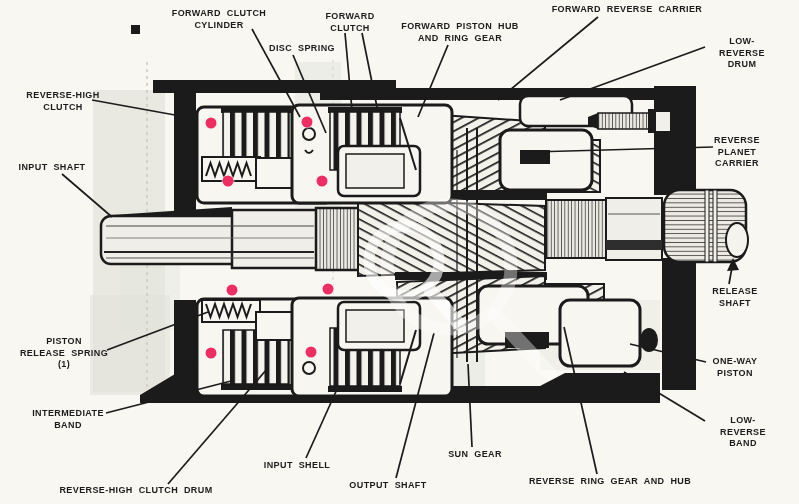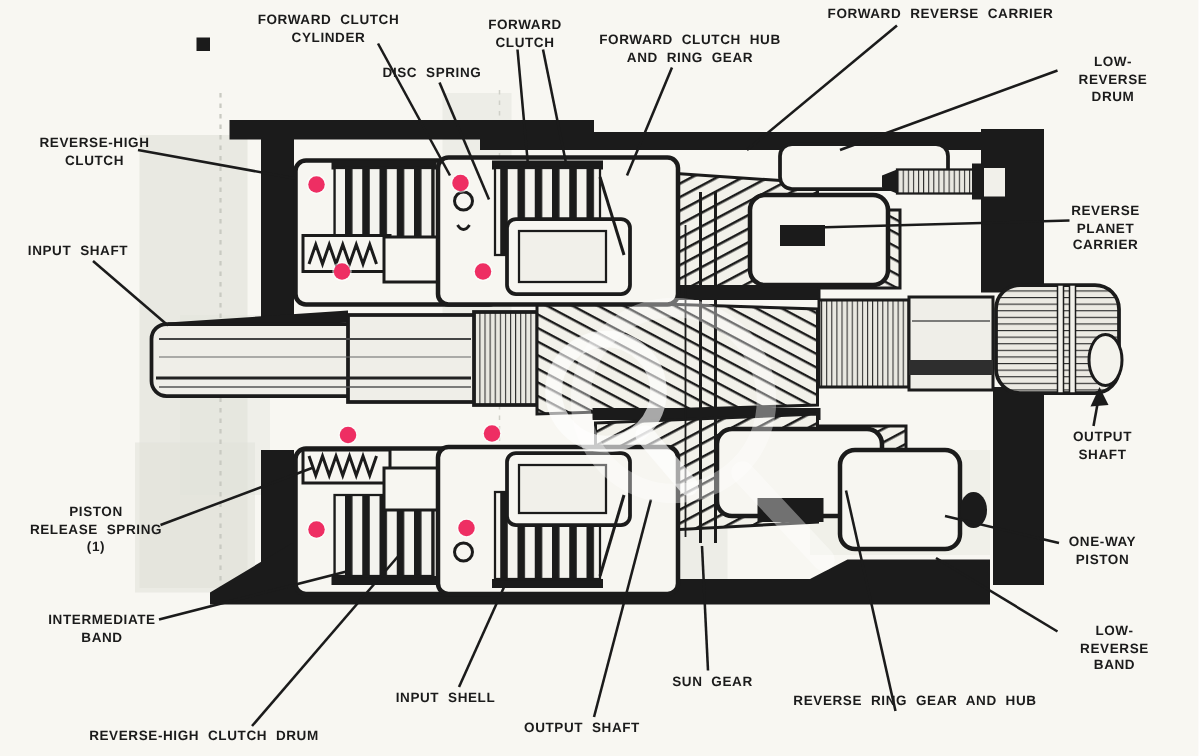--- a/index.html
+++ b/index.html
@@ -181,50 +181,50 @@
       <circle cx="449" cy="267" r="62" stroke="rgba(255,255,255,0.38)" stroke-width="13"></circle>
       <line x1="495" y1="315" x2="549" y2="373" stroke="rgba(255,255,255,0.38)" stroke-width="15"></line>
       <circle cx="404" cy="261" r="35" stroke="rgba(255,255,255,0.62)" stroke-width="11"></circle>
       <line x1="430" y1="290" x2="459" y2="324" stroke="rgba(255,255,255,0.62)" stroke-width="13"></line>
     </g>
   </svg>
 
   <div>
     <div class="lbl" style="left:219px;top:8px">FORWARD CLUTCH
 CYLINDER</div>
-    <div class="lbl" style="left:288px;top:43px">DISC SPRING</div>
+    <div class="lbl" style="left:302px;top:43px">DISC SPRING</div>
     <div class="lbl" style="left:350px;top:11px">FORWARD
 CLUTCH</div>
-    <div class="lbl" style="left:460px;top:21px">FORWARD CLUTCH HUB
+    <div class="lbl" style="left:460px;top:21px">FORWARD PISTON HUB
 AND RING GEAR</div>
     <div class="lbl" style="left:627px;top:4px">FORWARD REVERSE CARRIER</div>
     <div class="lbl" style="left:742px;top:36px">LOW-REVERSE
 DRUM</div>
     <div class="lbl" style="left:63px;top:90px">REVERSE-HIGH
 CLUTCH</div>
     <div class="lbl" style="left:52px;top:162px">INPUT SHAFT</div>
     <div class="lbl" style="left:737px;top:135px">REVERSE
 PLANET
 CARRIER</div>
-    <div class="lbl" style="left:735px;top:286px">OUTPUT
+    <div class="lbl" style="left:735px;top:286px">RELEASE
 SHAFT</div>
     <div class="lbl" style="left:735px;top:356px">ONE-WAY
 PISTON</div>
     <div class="lbl" style="left:743px;top:415px">LOW-REVERSE
 BAND</div>
     <div class="lbl" style="left:64px;top:336px">PISTON
 RELEASE SPRING
 (1)</div>
     <div class="lbl" style="left:68px;top:408px">INTERMEDIATE
 BAND</div>
     <div class="lbl" style="left:136px;top:485px">REVERSE-HIGH CLUTCH DRUM</div>
     <div class="lbl" style="left:297px;top:460px">INPUT SHELL</div>
     <div class="lbl" style="left:388px;top:480px">OUTPUT SHAFT</div>
     <div class="lbl" style="left:475px;top:449px">SUN GEAR</div>
-    <div class="lbl" style="left:610px;top:462px">REVERSE RING GEAR AND HUB</div>
+    <div class="lbl" style="left:610px;top:476px">REVERSE RING GEAR AND HUB</div>
   </div>
 
   <div>
       <div class="dot" style="left: 211px; top: 123px; background: rgb(238, 46, 99);"></div>
       <div class="dot" style="left: 307px; top: 122px; background: rgb(238, 46, 99);"></div>
       <div class="dot" style="left: 228px; top: 181px; background: rgb(238, 46, 99);"></div>
       <div class="dot" style="left: 322px; top: 181px; background: rgb(238, 46, 99);"></div>
       <div class="dot" style="left: 232px; top: 290px; background: rgb(238, 46, 99);"></div>
       <div class="dot" style="left: 328px; top: 289px; background: rgb(238, 46, 99);"></div>
       <div class="dot" style="left: 211px; top: 353px; background: rgb(238, 46, 99);"></div>

